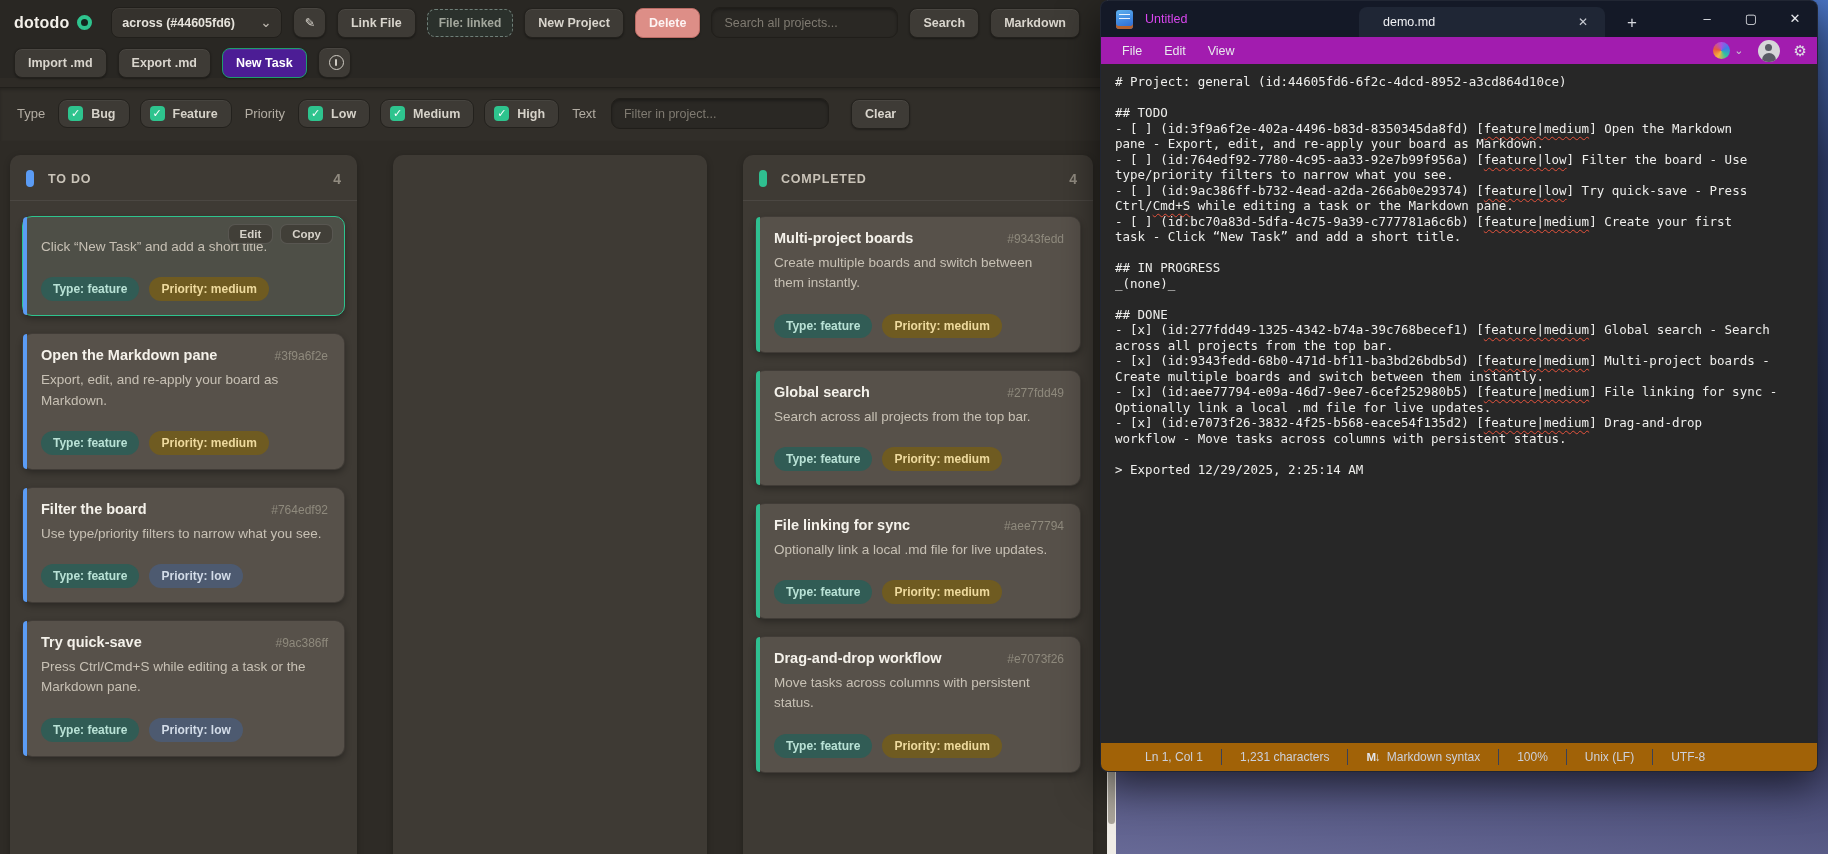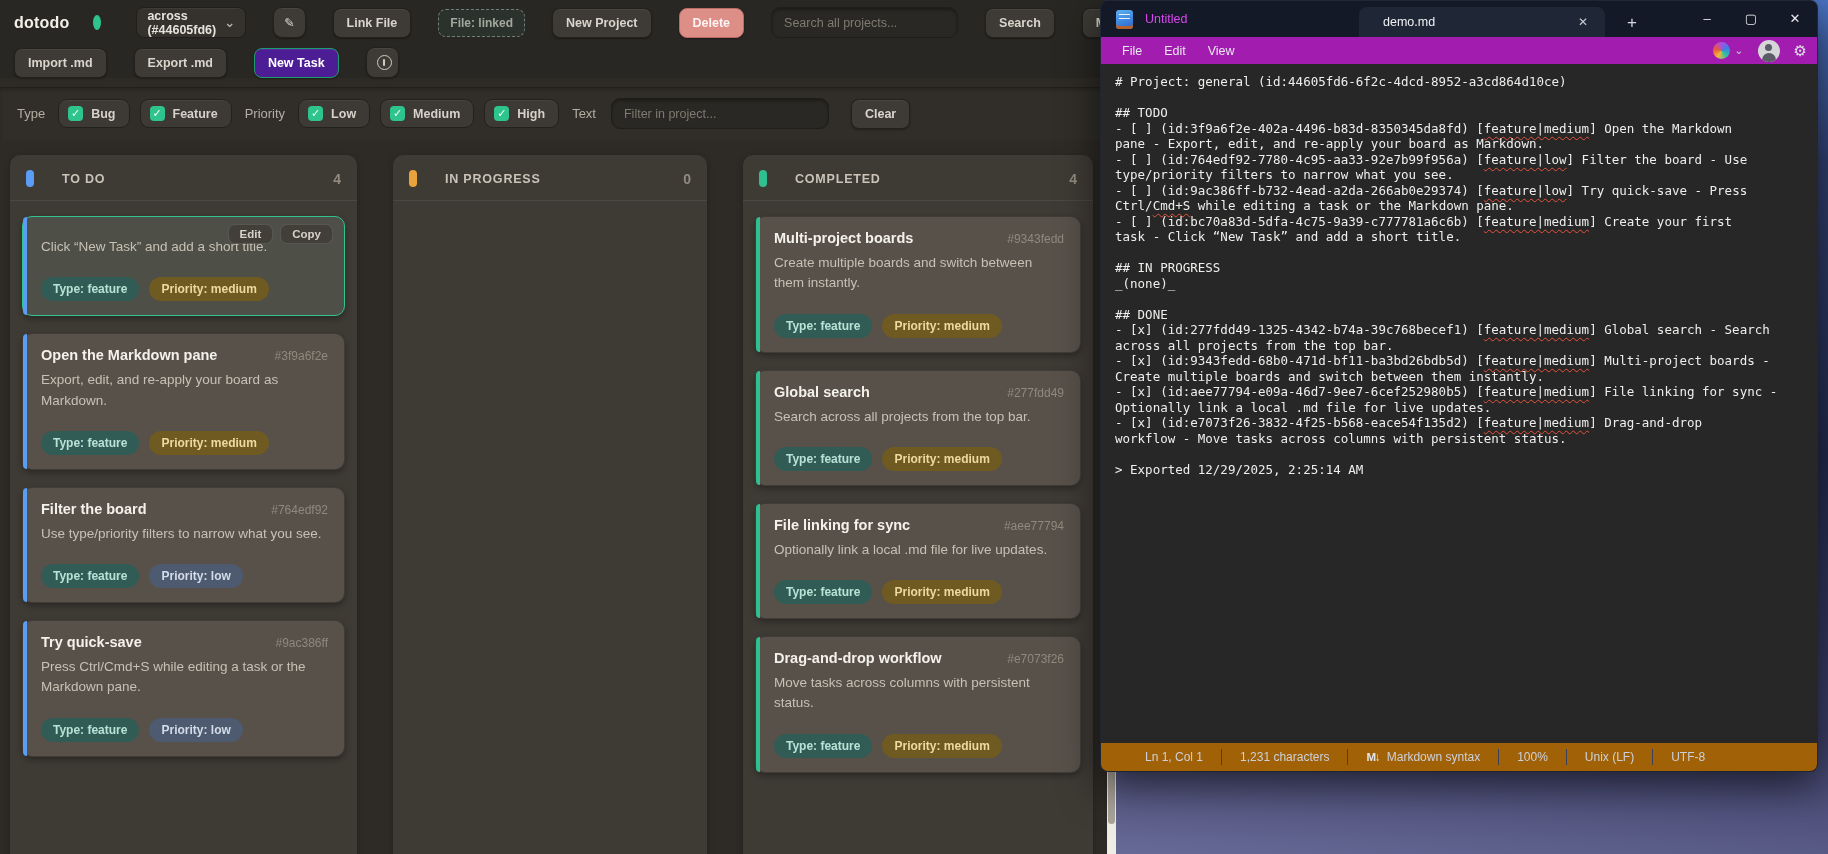--- a/index.html
+++ b/index.html
@@ -5,21 +5,21 @@
   * { margin:0; padding:0; box-sizing:border-box; }
   html,body { width:1828px; height:854px; overflow:hidden; font-family:"Liberation Sans","DejaVu Sans",sans-serif; }
   body {
     position:relative;
     background:linear-gradient(185deg,#4a74c4 0%,#32406f 16%,#232b4c 45%,#3c3f68 72%,#6b6d9a 92%,#7d7fa8 100%);
   }
 
   
   .kanban { position:absolute; left:0; top:0; width:1116px; height:854px; background:#2e2b26; overflow:hidden; }
   .kb-toolbar { padding:7px 14px 0 14px; background:#292723; }
-  .kb-row { display:flex; align-items:center; gap:27px; margin-bottom:9px; }
+  .kb-row { display:flex; align-items:center; gap:11px; margin-bottom:9px; }
   .kb-logo { font-size:16px; font-weight:bold; color:#f3f0ea; letter-spacing:.2px; }
   .kb-logo-dot { width:15px; height:15px; border-radius:50%; border:4px solid #2ec48e; background:#14281f; margin-left:-3px; }
   .kb-btn {
     background:#3e3b36; color:#d9d5cd; border:1px solid #23211d; border-radius:8px;
     font-family:inherit; font-size:12.5px; font-weight:bold; padding:7px 13px; cursor:pointer;
     box-shadow:inset 0 1px 0 rgba(255,255,255,.06), 0 1px 2px rgba(0,0,0,.35); white-space:nowrap;
   }
   .kb-btn.round { border-radius:9px; padding:7px 10px; }
   .kb-btn.danger { background:#dd8e87; color:#fdf3f2; border-color:#b96b64; }
   .kb-btn.success { background:#4c1d95; color:#ffffff; border-color:#1e9c6e; }
@@ -59,21 +59,21 @@
   .chk-label { color:#d6d2c9; font-size:12.5px; font-weight:bold; }
   .kb-filter-input { width:218px; margin-left:2px; }
   .kb-clear { margin-left:12px; }
 
   
   .board { display:flex; padding:14px 0 0 10px; height:700px; }
   .col { background:#3e3a34; border-radius:10px; display:flex; flex-direction:column; height:760px;
          box-shadow:0 2px 6px rgba(0,0,0,.25); }
   .col + .col { margin-left:36px; }
   .col:nth-child(1){ width:347px; } .col:nth-child(2){ width:314px; } .col:nth-child(3){ width:350px; }
-  .col-head { display:flex; align-items:center; gap:28px; padding:15px 16px 13px 16px;
+  .col-head { display:flex; align-items:center; gap:14px; padding:15px 16px 13px 16px;
               border-bottom:1px solid rgba(255,255,255,.07); }
   .col-pill { width:8px; height:17px; border-radius:4px; }
   .col-title { color:#c9c3b8; font-size:12.5px; font-weight:bold; letter-spacing:.8px; }
   .col-count { margin-left:auto; color:#918b80; font-size:14px; font-weight:bold; }
   .col-cards { padding:15px 12px; display:flex; flex-direction:column; gap:17px; overflow:hidden; }
   .card {
     position:relative; background:#57514a; border-radius:10px; padding:13px 16px 14px 18px;
     border:1px solid rgba(0,0,0,.25); box-shadow:0 3px 6px rgba(0,0,0,.3); cursor:grab;
   }
   .card::before { content:""; position:absolute; left:0; top:0; bottom:0; width:4px;
@@ -258,25 +258,20 @@
             </div>
             <div class="card-desc">Press Ctrl/Cmd+S while editing a task or the Markdown pane.</div>
             <div class="card-badges">
               <span class="badge type">Type: feature</span>
               <span class="badge low">Priority: low</span>
             </div>
           </div>
         </div>
       </div>
       <div class="col">
-        <div class="col-head">
-          <span class="col-pill" style="background: rgb(232, 163, 61);"></span>
-          <span class="col-title">IN PROGRESS</span>
-          <span class="col-count">0</span>
-        </div>
         <div class="col-cards"></div>
       </div>
       <div class="col">
         <div class="col-head">
           <span class="col-pill" style="background: rgb(47, 191, 144);"></span>
           <span class="col-title">COMPLETED</span>
           <span class="col-count">4</span>
         </div>
         <div class="col-cards">
           <div class="card" style="--stripe: #2fbf90;">

